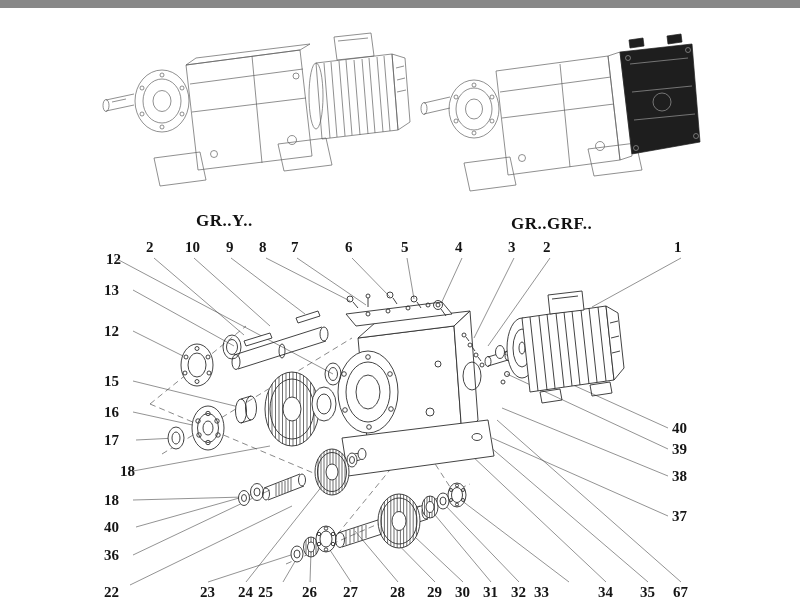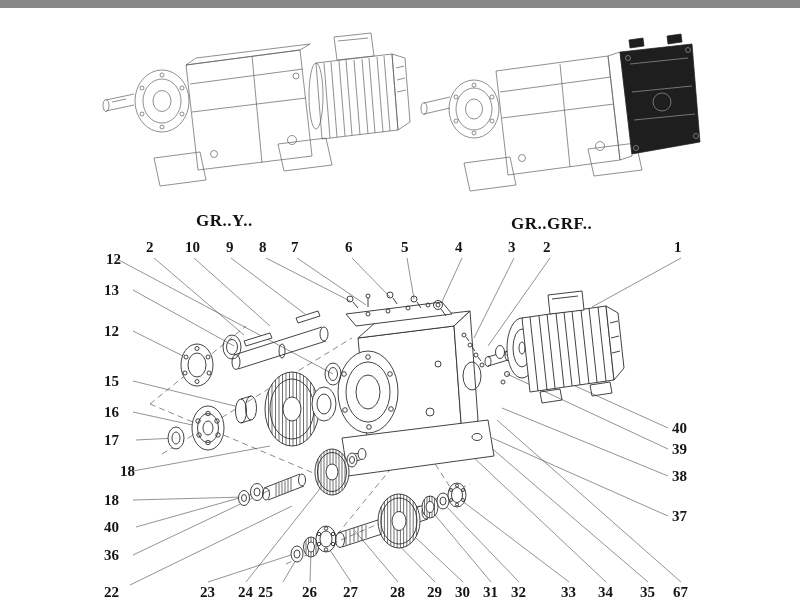--- a/index.html
+++ b/index.html
@@ -372,21 +372,21 @@
 <span class="co" style="left:200px;top:576px">23</span>
 <span class="co" style="left:238px;top:576px">24</span>
 <span class="co" style="left:258px;top:576px">25</span>
 <span class="co" style="left:302px;top:576px">26</span>
 <span class="co" style="left:343px;top:576px">27</span>
 <span class="co" style="left:390px;top:576px">28</span>
 <span class="co" style="left:427px;top:576px">29</span>
 <span class="co" style="left:455px;top:576px">30</span>
 <span class="co" style="left:483px;top:576px">31</span>
 <span class="co" style="left:511px;top:576px">32</span>
-<span class="co" style="left:561px;top:576px">33</span>
+<span class="co" style="left:534px;top:576px">33</span>
 <span class="co" style="left:598px;top:576px">34</span>
 <span class="co" style="left:640px;top:576px">35</span>
 <span class="co" style="left:673px;top:576px">67</span>
 
 <span class="co" style="left:672px;top:412px">40</span>
 <span class="co" style="left:672px;top:433px">39</span>
 <span class="co" style="left:672px;top:460px">38</span>
 <span class="co" style="left:672px;top:500px">37</span>
 
 </div>

